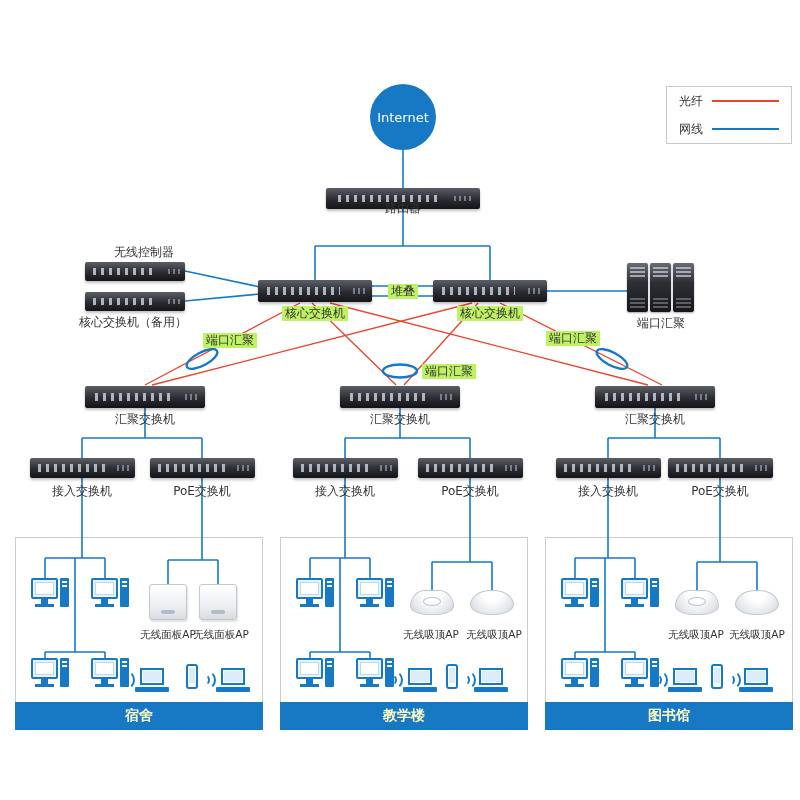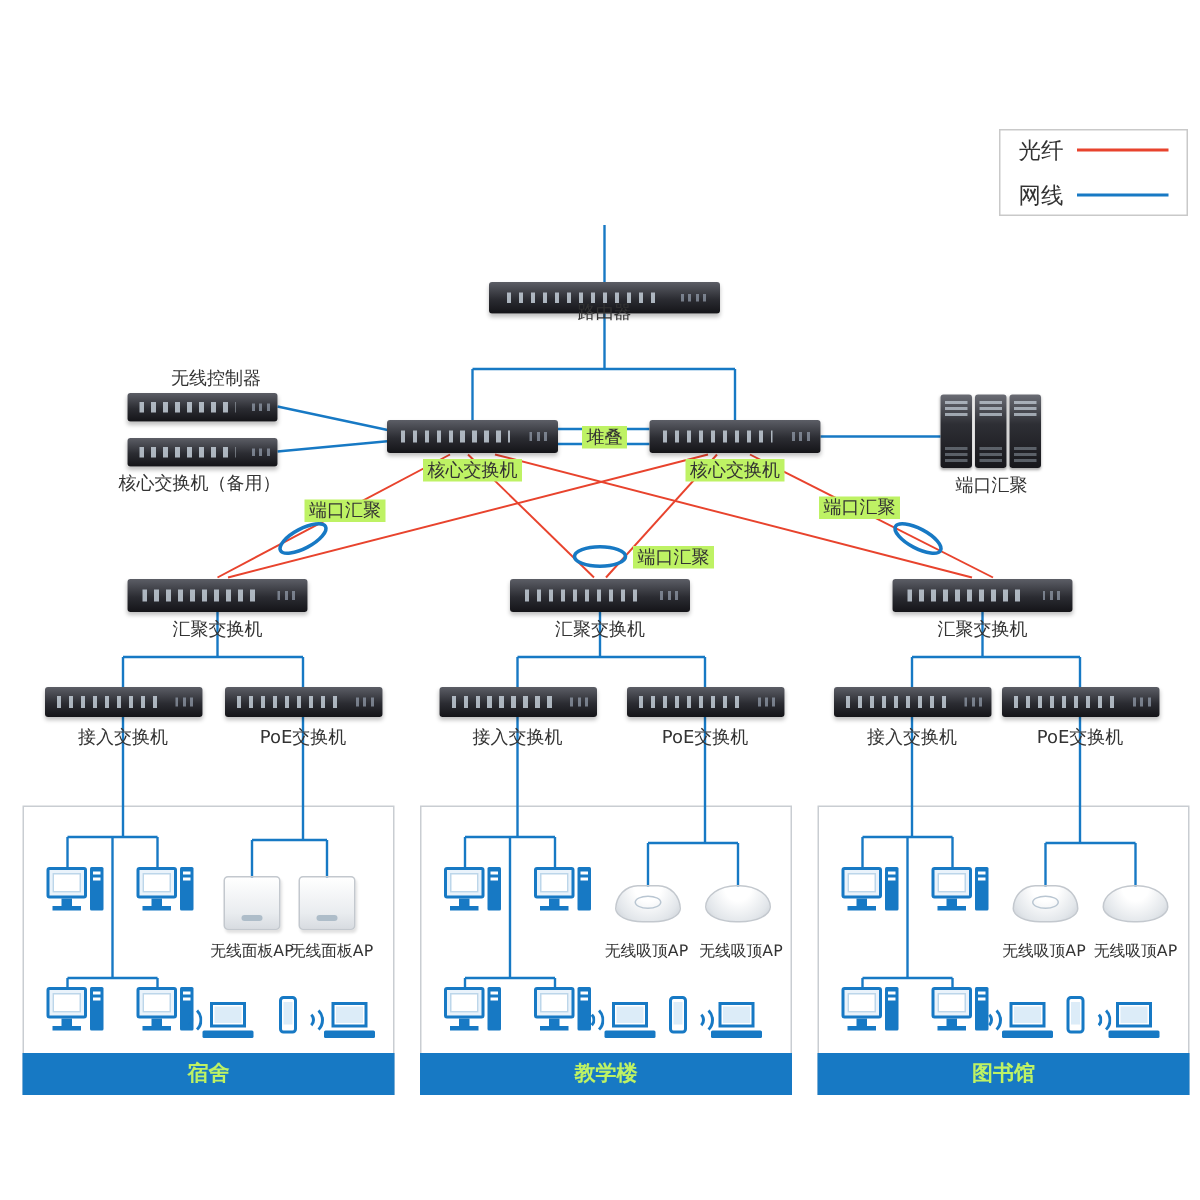--- a/index.html
+++ b/index.html
@@ -67,33 +67,33 @@
     display:flex;align-items:center;justify-content:center;font-size:13px;
   }
 
   
   .legend{
     position:absolute;left:666px;top:86px;width:126px;height:58px;z-index:3;
     border:1px solid #c9c9c9;background:#fff;
     display:flex;flex-direction:column;justify-content:center;gap:11px;padding:0 12px;
   }
   .legend-row{display:flex;align-items:center;gap:9px}
-  .legend-label{font-size:15px;color:var(--label)}
+  .legend-label{font-size:12px;color:var(--label)}
   .legend-line{flex:1;height:0;border-top:2px solid}
   .legend-line.fiber{border-color:var(--fiber)}
   .legend-line.cable{border-color:var(--cable)}
 
   
   .building{
     position:absolute;top:537px;width:248px;height:193px;z-index:1;
     border:1px solid #c9cdd2;background:#fff;
   }
   .bbar{
     position:absolute;left:-1px;right:-1px;bottom:-1px;height:28px;z-index:3;
-    background:var(--building-bar);color:#bef264;font-size:14px;font-weight:700;
+    background:var(--building-bar);color:#fef9c3;font-size:14px;font-weight:700;
     display:flex;align-items:center;justify-content:center;
   }
 
   
   .pc{position:absolute;z-index:3;width:40px;height:38px}
   .pc .mon{position:absolute;left:0;top:2px;width:27px;height:21px;border:2px solid var(--cable);background:#eaf3fb;border-radius:2px}
   .pc .mon::after{content:"";position:absolute;inset:2px;background:#fff;border:1px solid #bcd6ea}
   .pc .base{position:absolute;left:10px;top:23px;width:7px;height:5px;background:var(--cable)}
   .pc .foot{position:absolute;left:4px;top:28px;width:19px;height:3px;background:var(--cable)}
   .pc .tower{position:absolute;right:2px;top:2px;width:9px;height:29px;background:var(--cable);border-radius:1px}
@@ -224,20 +224,21 @@
     <div class="legend-row">
       <span class="legend-label">光纤</span>
       <span class="legend-line fiber"></span>
     </div>
     <div class="legend-row">
       <span class="legend-label">网线</span>
       <span class="legend-line cable"></span>
     </div>
   </div>
 
+  <div class="internet">Internet</div>
 
   <div class="dev" style="left:326px;top:188px;width:154px;height:21px"></div>
   <div class="lbl" style="left:403px;top:201px">路由器</div>
 
   <div class="lbl" style="left:144px;top:245px">无线控制器</div>
   <div class="dev" style="left:85px;top:262px;width:100px;height:19px"></div>
   <div class="dev" style="left:85px;top:292px;width:100px;height:19px"></div>
   <div class="lbl" style="left:133px;top:315px">核心交换机（备用）</div>
 
   <div class="dev" style="left:258px;top:280px;width:114px;height:22px"></div>

